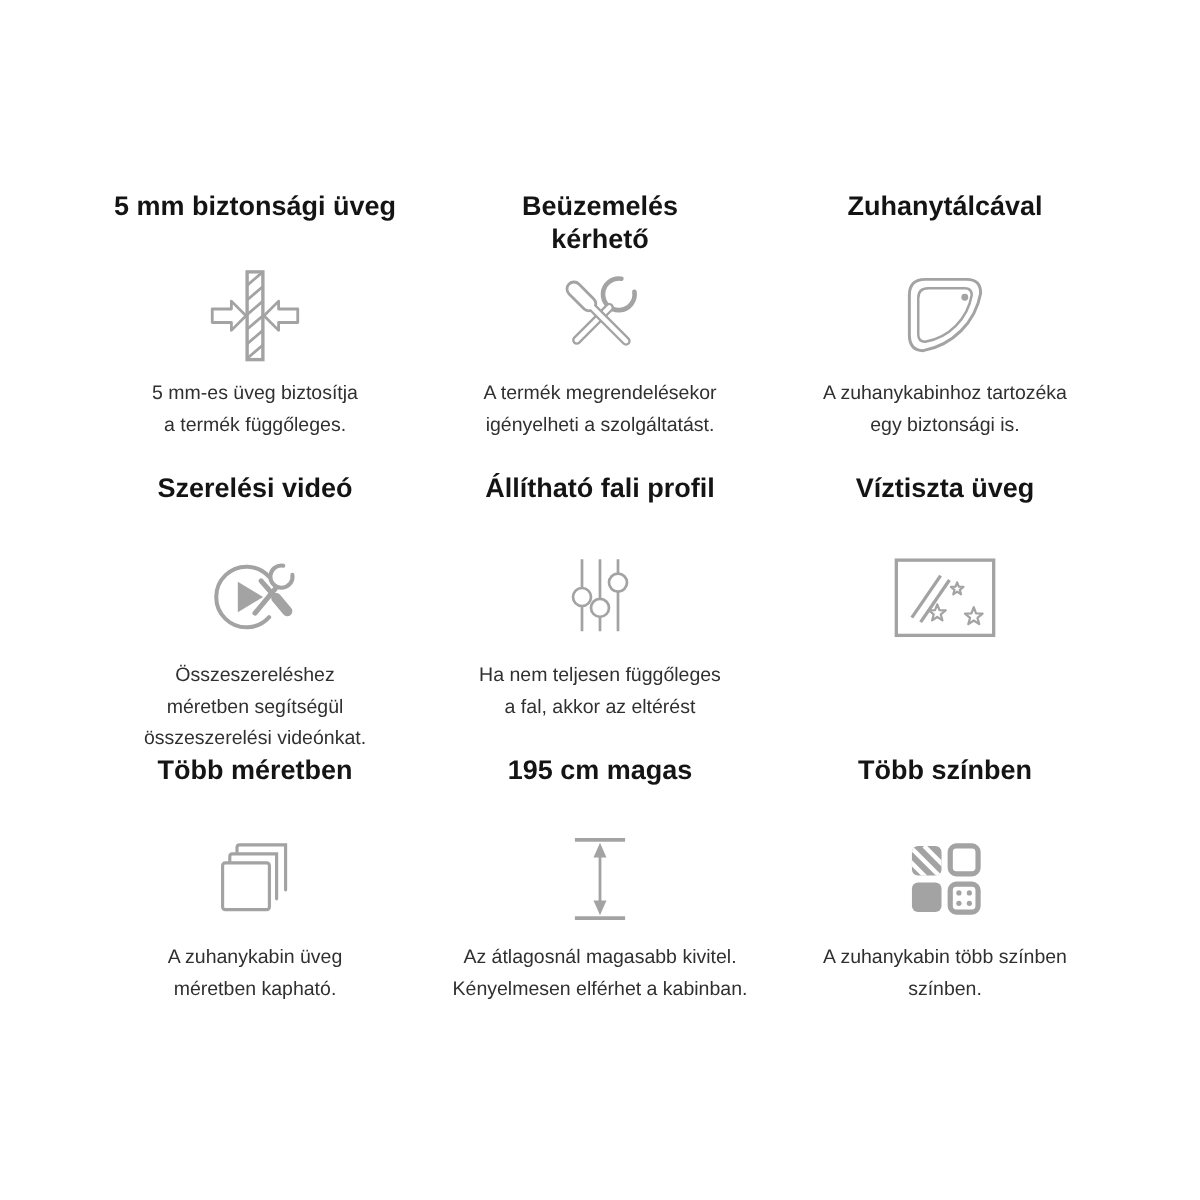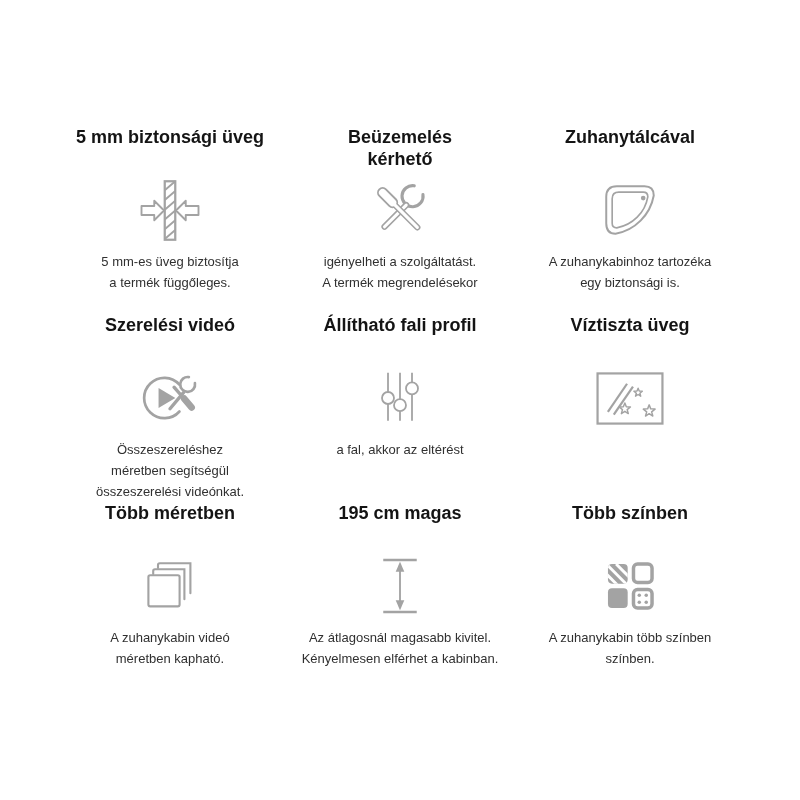--- a/index.html
+++ b/index.html
@@ -63,22 +63,22 @@
           <line x1="60" y1="42" x2="25" y2="77" stroke="currentColor" stroke-width="10"></line>
           <line x1="60" y1="42" x2="25" y2="77" stroke="#fff" stroke-width="5"></line>
           <line x1="22" y1="22" x2="38" y2="38" stroke="currentColor" stroke-width="18"></line>
           <line x1="36" y1="36" x2="78" y2="78" stroke="currentColor" stroke-width="10"></line>
           <line x1="22" y1="22" x2="38" y2="38" stroke="#fff" stroke-width="12"></line>
           <line x1="38" y1="38" x2="78" y2="78" stroke="#fff" stroke-width="5"></line>
         </g>
       </svg>
     </div>
     <div class="desc">
+      <div>A termék megrendelésekor</div>
       <div>igényelheti a szolgáltatást.</div>
-      <div>A termék megrendelésekor</div>
     </div>
   </div>
 
   <div class="cell">
     <div class="title">
       <div>Zuhanytálcával</div>
     </div>
     <div class="iconbox">
       <svg viewBox="0 0 100 100" width="66" height="66">
         <g fill="none" stroke="currentColor">
@@ -127,20 +127,21 @@
           <line x1="30" y1="8" x2="30" y2="88"></line>
           <line x1="50" y1="8" x2="50" y2="88"></line>
           <line x1="70" y1="8" x2="70" y2="88"></line>
           <circle cx="30" cy="50" r="10"></circle>
           <circle cx="50" cy="62" r="10"></circle>
           <circle cx="70" cy="34" r="10"></circle>
         </g>
       </svg>
     </div>
     <div class="desc">
+      <div>Ha nem teljesen függőleges</div>
       <div>a fal, akkor az eltérést</div>
     </div>
   </div>
 
   <div class="cell">
     <div class="title">
       <div>Víztiszta üveg</div>
     </div>
     <div class="iconbox">
       <svg viewBox="0 0 100 80" width="74" height="59">
@@ -165,21 +166,21 @@
     <div class="iconbox">
       <svg viewBox="0 0 100 100" width="60" height="60">
         <g fill="none" stroke="currentColor" stroke-width="3.5" stroke-linecap="round">
           <rect x="14" y="32" width="52" height="52" rx="3"></rect>
           <path d="M22,30 L22,25 Q22,22 25,22 L74,22 L74,72"></path>
           <path d="M30,20 L30,15 Q30,12 33,12 L84,12 L84,62"></path>
         </g>
       </svg>
     </div>
     <div class="desc">
-      <div>A zuhanykabin videó</div>
+      <div>A zuhanykabin üveg</div>
       <div>méretben kapható.</div>
     </div>
   </div>
 
   <div class="cell">
     <div class="title">
       <div>195 cm magas</div>
     </div>
     <div class="iconbox">
       <svg viewBox="0 0 90 100" width="56" height="62">

